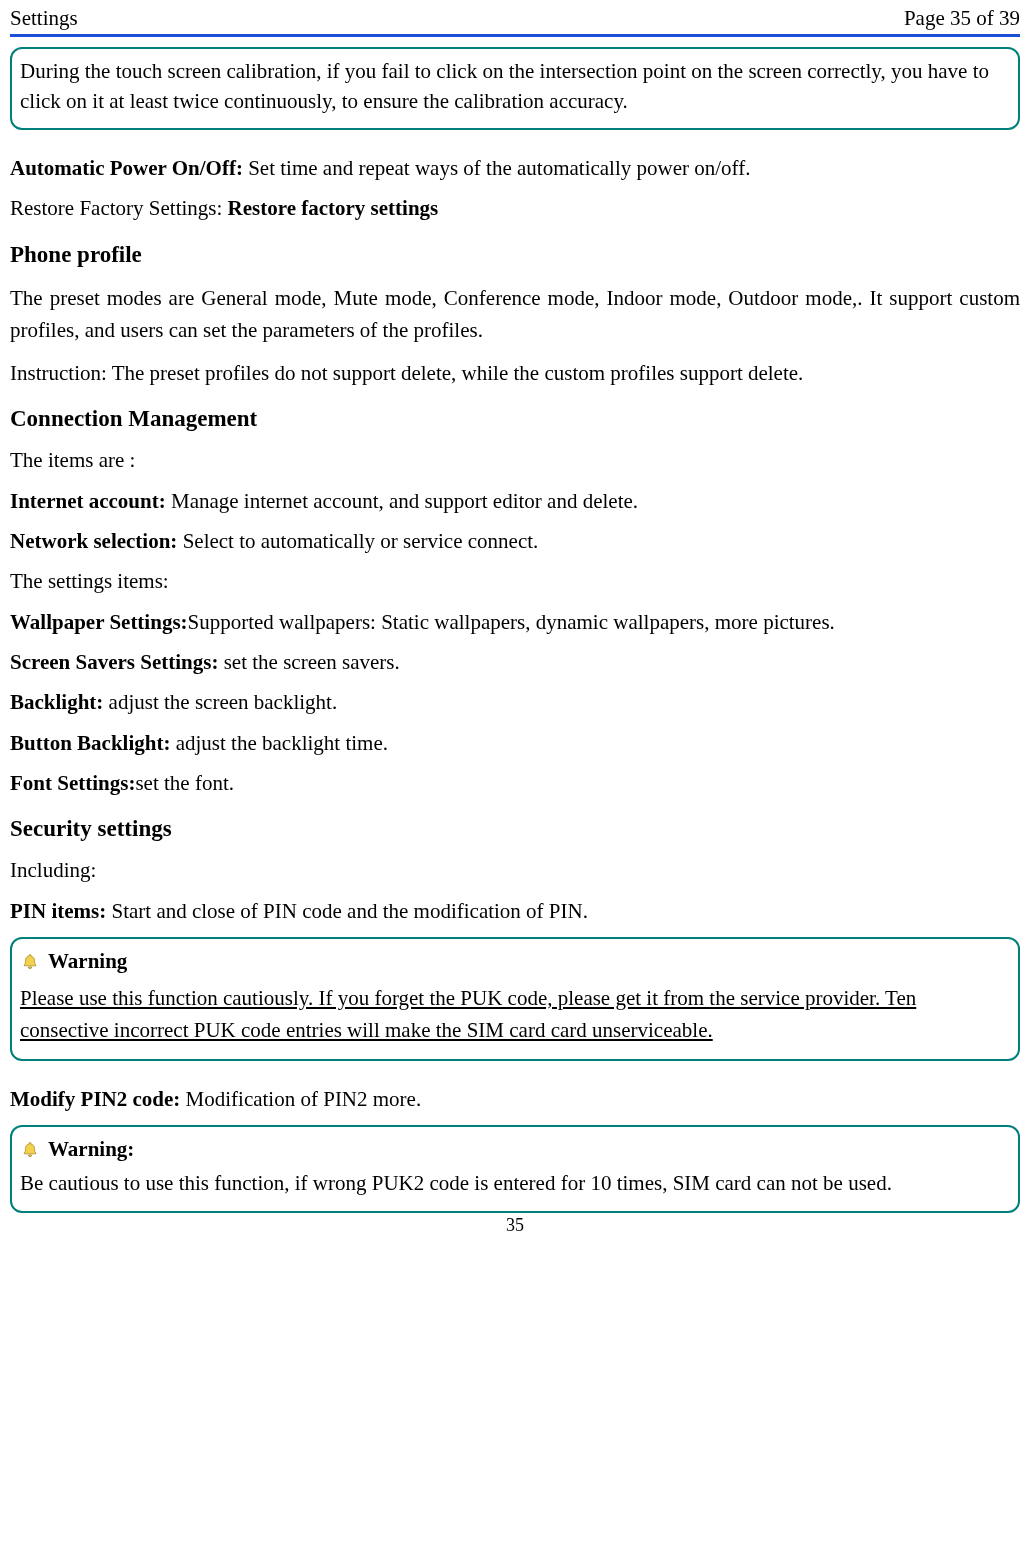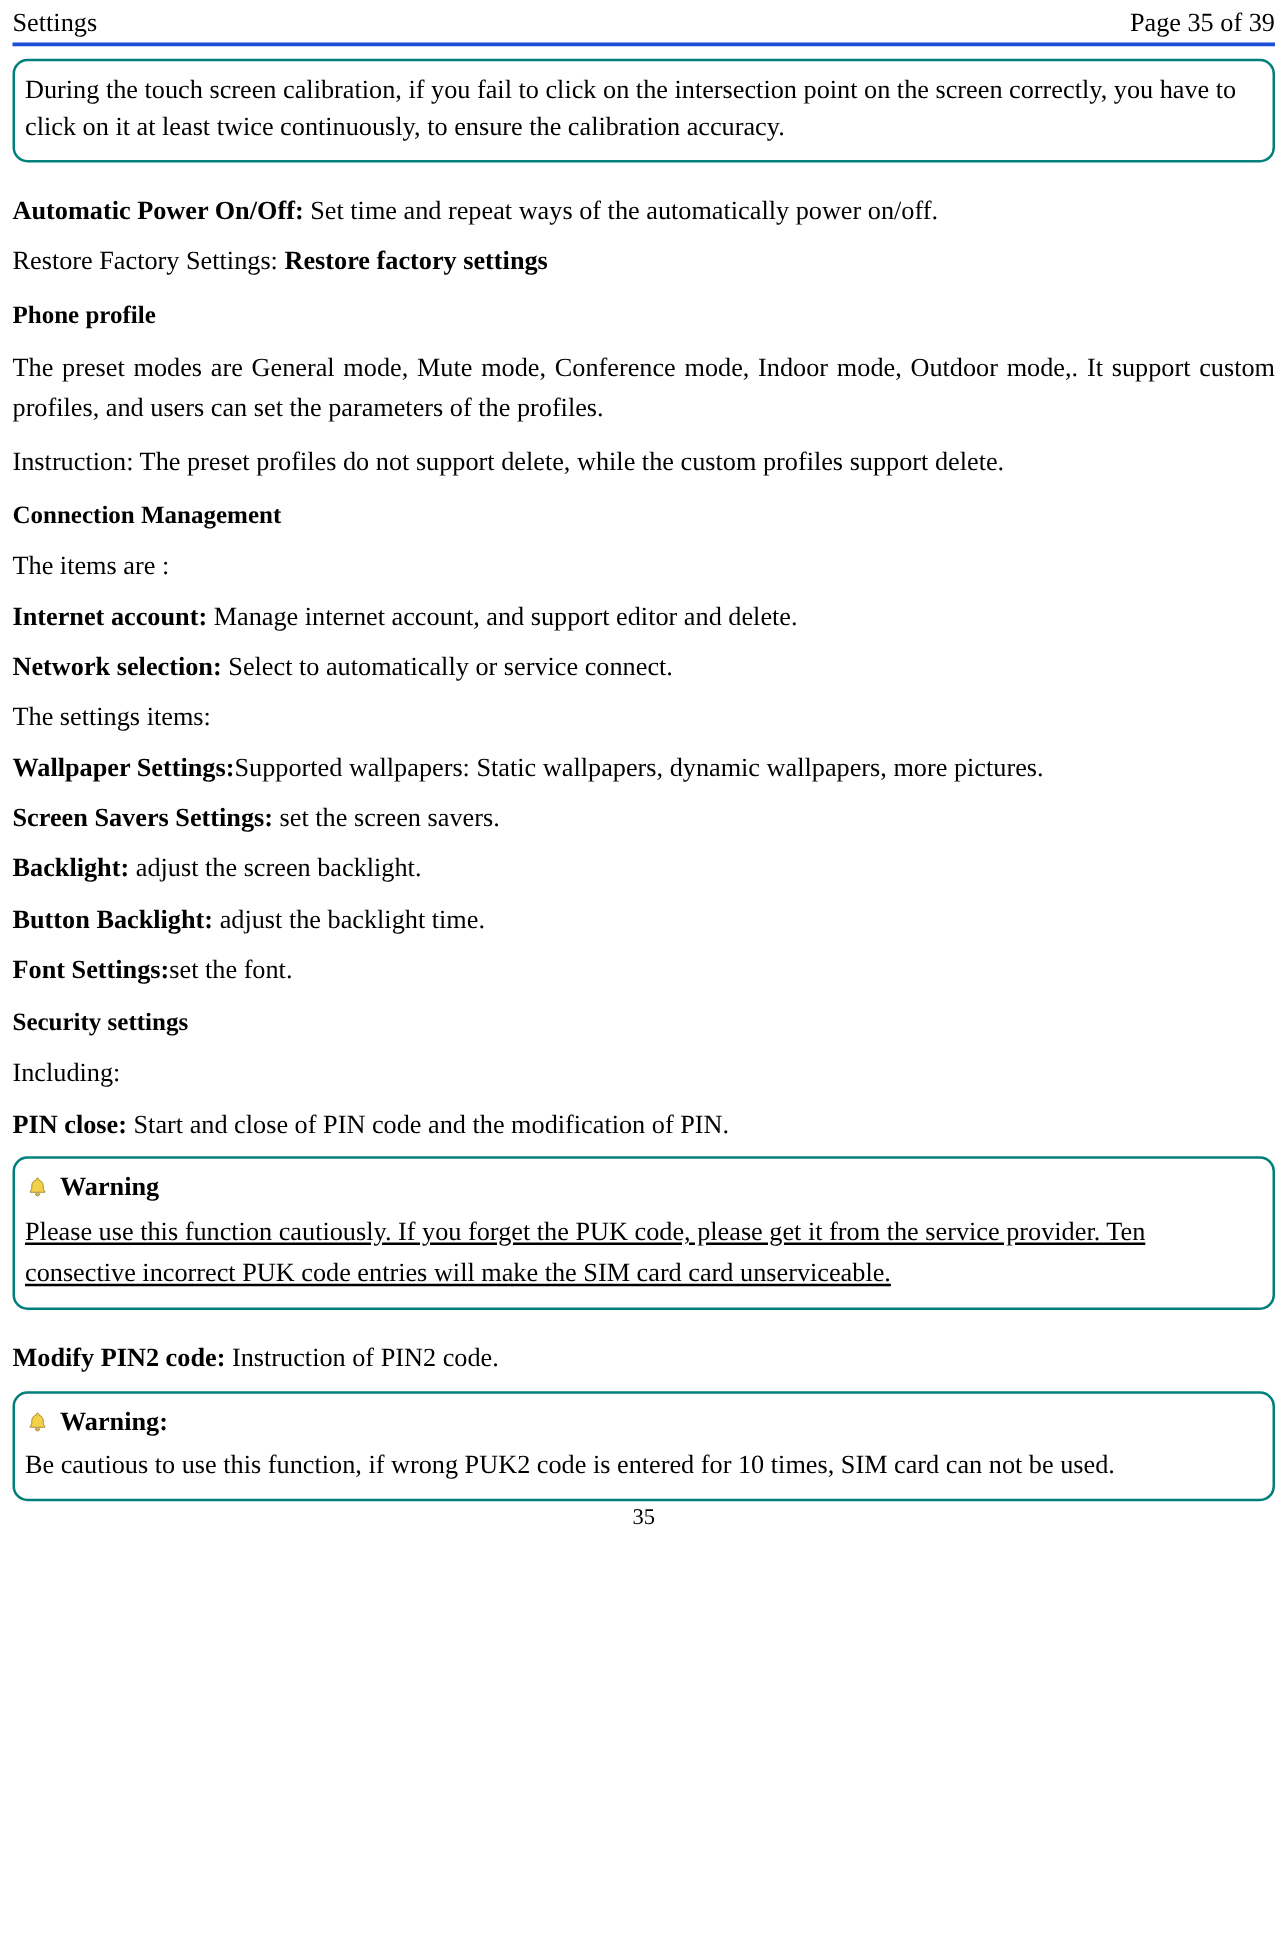--- a/index.html
+++ b/index.html
@@ -54,21 +54,21 @@
     }
     p.body {
       margin: 12px 0;
       font-size: 21px;
     }
     p.body.justify {
       text-align: justify;
       line-height: 1.55;
     }
     h3.section {
-      font-size: 20px;
+      font-size: 23px;
       font-weight: bold;
       margin: 16px 0 12px 0;
     }
     .label-bold { font-weight: bold; }
     .pagefoot {
       text-align: center;
       font-size: 18px;
       margin-top: -4px;
       color: #000;
     }
@@ -121,38 +121,38 @@
   <p class="body indent">
     <span class="label-bold">Button Backlight: </span><span>adjust the backlight time.</span>
   </p>
   <p class="body indent">
     <span class="label-bold">Font Settings:</span><span>set the font.</span>
   </p>
 
   <h3 class="section">Security settings</h3>
   <p class="body">Including:</p>
   <p class="body">
-    <span class="label-bold">PIN close: </span><span>Start and close of PIN code and the modification of PIN.</span>
+    <span class="label-bold">PIN items: </span><span>Start and close of PIN code and the modification of PIN.</span>
   </p>
 
   <div class="callout">
     <div class="callout-title-row">
       <span class="icon">
         <svg viewBox="0 0 24 24" width="20" height="20">
           <path fill="#f3d24a" stroke="#9a7c20" stroke-width="0.8" d="M12 3a1.2 1.2 0 0 1 1.2 1.2v0.7c2.6 0.6 4.3 2.7 4.3 5.6v3l1.5 2.1v1H5v-1l1.5-2.1v-3c0-2.9 1.7-5 4.3-5.6V4.2A1.2 1.2 0 0 1 12 3z"></path>
           <path fill="#f3d24a" stroke="#9a7c20" stroke-width="0.8" d="M10 18h4a2 2 0 0 1-4 0z"></path>
         </svg>
       </span>
       <span class="callout-title">Warning</span>
     </div>
     <div class="callout-body justify" style="line-height:1.55;text-decoration:underline;">Please use this function cautiously. If you forget the PUK code, please get it from the service provider. Ten consective incorrect PUK code entries will make the SIM card card unserviceable.</div>
   </div>
 
   <p class="body">
-    <span class="label-bold">Modify PIN2 code: </span><span>Instruction of PIN2 code.</span>
+    <span class="label-bold">Modify PIN2 code: </span><span>Modification of PIN2 more.</span>
   </p>
 
   <div class="callout" style="margin-bottom:4px;">
     <div class="callout-title-row">
       <span class="icon">
         <svg viewBox="0 0 24 24" width="20" height="20">
           <path fill="#f3d24a" stroke="#9a7c20" stroke-width="0.8" d="M12 3a1.2 1.2 0 0 1 1.2 1.2v0.7c2.6 0.6 4.3 2.7 4.3 5.6v3l1.5 2.1v1H5v-1l1.5-2.1v-3c0-2.9 1.7-5 4.3-5.6V4.2A1.2 1.2 0 0 1 12 3z"></path>
           <path fill="#f3d24a" stroke="#9a7c20" stroke-width="0.8" d="M10 18h4a2 2 0 0 1-4 0z"></path>
         </svg>
       </span>

